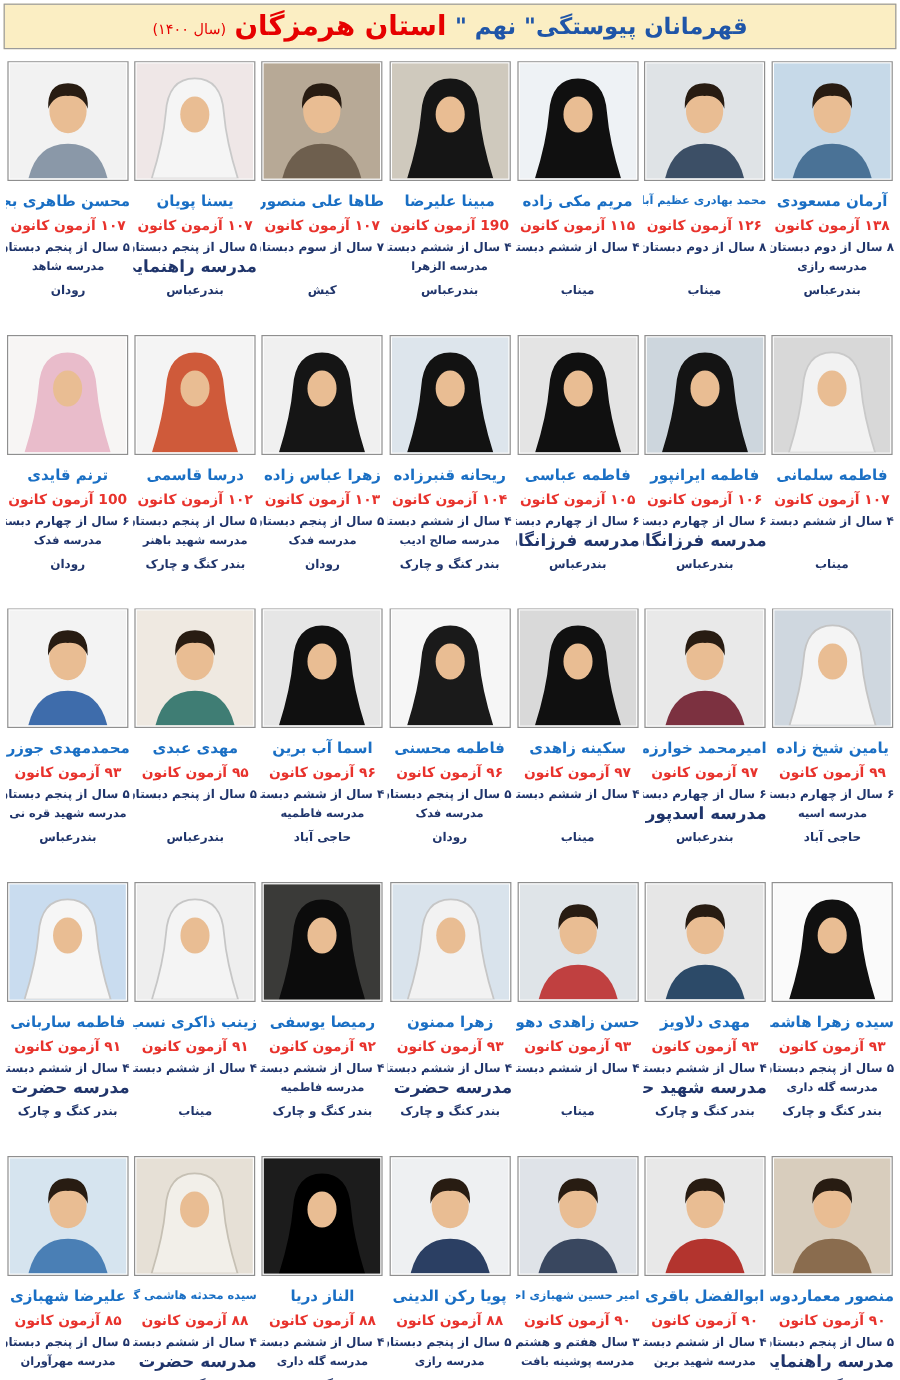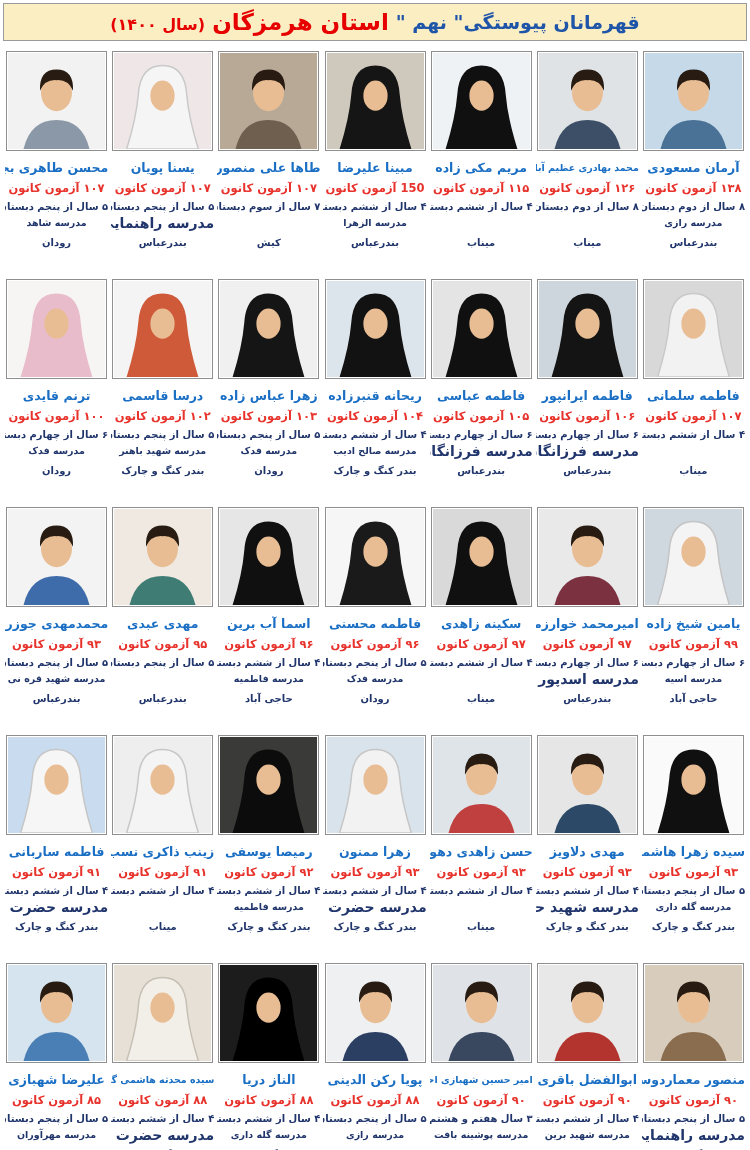--- a/index.html
+++ b/index.html
@@ -13,21 +13,21 @@
   .header{
     margin:3px 3px 10px 3px;
     height:36px;
     background:var(--header-bg,#fbeec3);
     border:1px solid #9a9a9a;
     display:flex;align-items:center;justify-content:center;
     gap:7px;
   }
   .header .t-blue{color:var(--title-blue,#1f55a8);font-size:19px;font-weight:bold;}
   .header .t-red{color:var(--title-red,#e60000);font-size:23px;font-weight:bold;text-align:center;}
-  .header .t-year{color:var(--title-red,#e60000);font-size:16px;font-weight:bold;padding-top:4px;}
+  .header .t-year{color:var(--title-red,#e60000);font-size:12px;font-weight:normal;padding-top:4px;}
   
   .grid{
     display:grid;
     grid-template-columns:repeat(7,1fr);
     column-gap:3px;
     padding:0 5px;
   }
   .card{height:228px;text-align:center;overflow:hidden;}
   .photo-frame{
     width:97px;height:96px;
@@ -110,21 +110,21 @@
   <div class="card">
     <div class="photo-frame">
       <div class="photo" style="background: rgb(207, 201, 189);">
           <svg viewBox="0 0 100 100" preserveAspectRatio="xMidYMax slice">
             <path d="M50 14 Q27 14 25 44 Q23 68 13 100 L87 100 Q77 68 75 44 Q73 14 50 14 Z" fill="#151515"></path>
             <ellipse cx="50" cy="45" rx="12.5" ry="15.5" fill="#e9bd93"></ellipse>
           </svg>
         </div>
     </div>
     <div class="name">مبینا علیرضا</div>
-    <div class="tests">150 آزمون کانون</div>
+    <div class="tests">190 آزمون کانون</div>
     <div class="years">۴ سال از ششم دبستان</div>
     <div class="school">مدرسه الزهرا</div>
     <div class="city">بندرعباس</div>
   </div>
 
   <div class="card">
     <div class="photo-frame">
       <div class="photo" style="background: rgb(183, 169, 150);">
           <svg viewBox="0 0 100 100" preserveAspectRatio="xMidYMax slice">
             <path d="M16 100 Q23 70 50 70 Q77 70 84 100 Z" fill="#6e5f4e"></path>
@@ -272,21 +272,21 @@
   <div class="card">
     <div class="photo-frame">
       <div class="photo" style="background: rgb(247, 245, 244);">
           <svg viewBox="0 0 100 100" preserveAspectRatio="xMidYMax slice">
             <path d="M50 14 Q27 14 25 44 Q23 68 13 100 L87 100 Q77 68 75 44 Q73 14 50 14 Z" fill="#e9bccb"></path>
             <ellipse cx="50" cy="45" rx="12.5" ry="15.5" fill="#e9bd93"></ellipse>
           </svg>
         </div>
     </div>
     <div class="name">ترنم قایدی</div>
-    <div class="tests">۱۰۰ آزمون کانون</div>
+    <div class="tests">100 آزمون کانون</div>
     <div class="years">۶ سال از چهارم دبستان</div>
     <div class="school">مدرسه فدک</div>
     <div class="city">رودان</div>
   </div>
 
   <div class="card">
     <div class="photo-frame">
       <div class="photo" style="background: rgb(207, 215, 223);">
           <svg viewBox="0 0 100 100" preserveAspectRatio="xMidYMax slice">
             <path d="M50 14 Q27 14 25 44 Q23 68 13 100 L87 100 Q77 68 75 44 Q73 14 50 14 Z" fill="#f4f4f4" stroke="#c4c4c4" stroke-width="1.5"></path>

